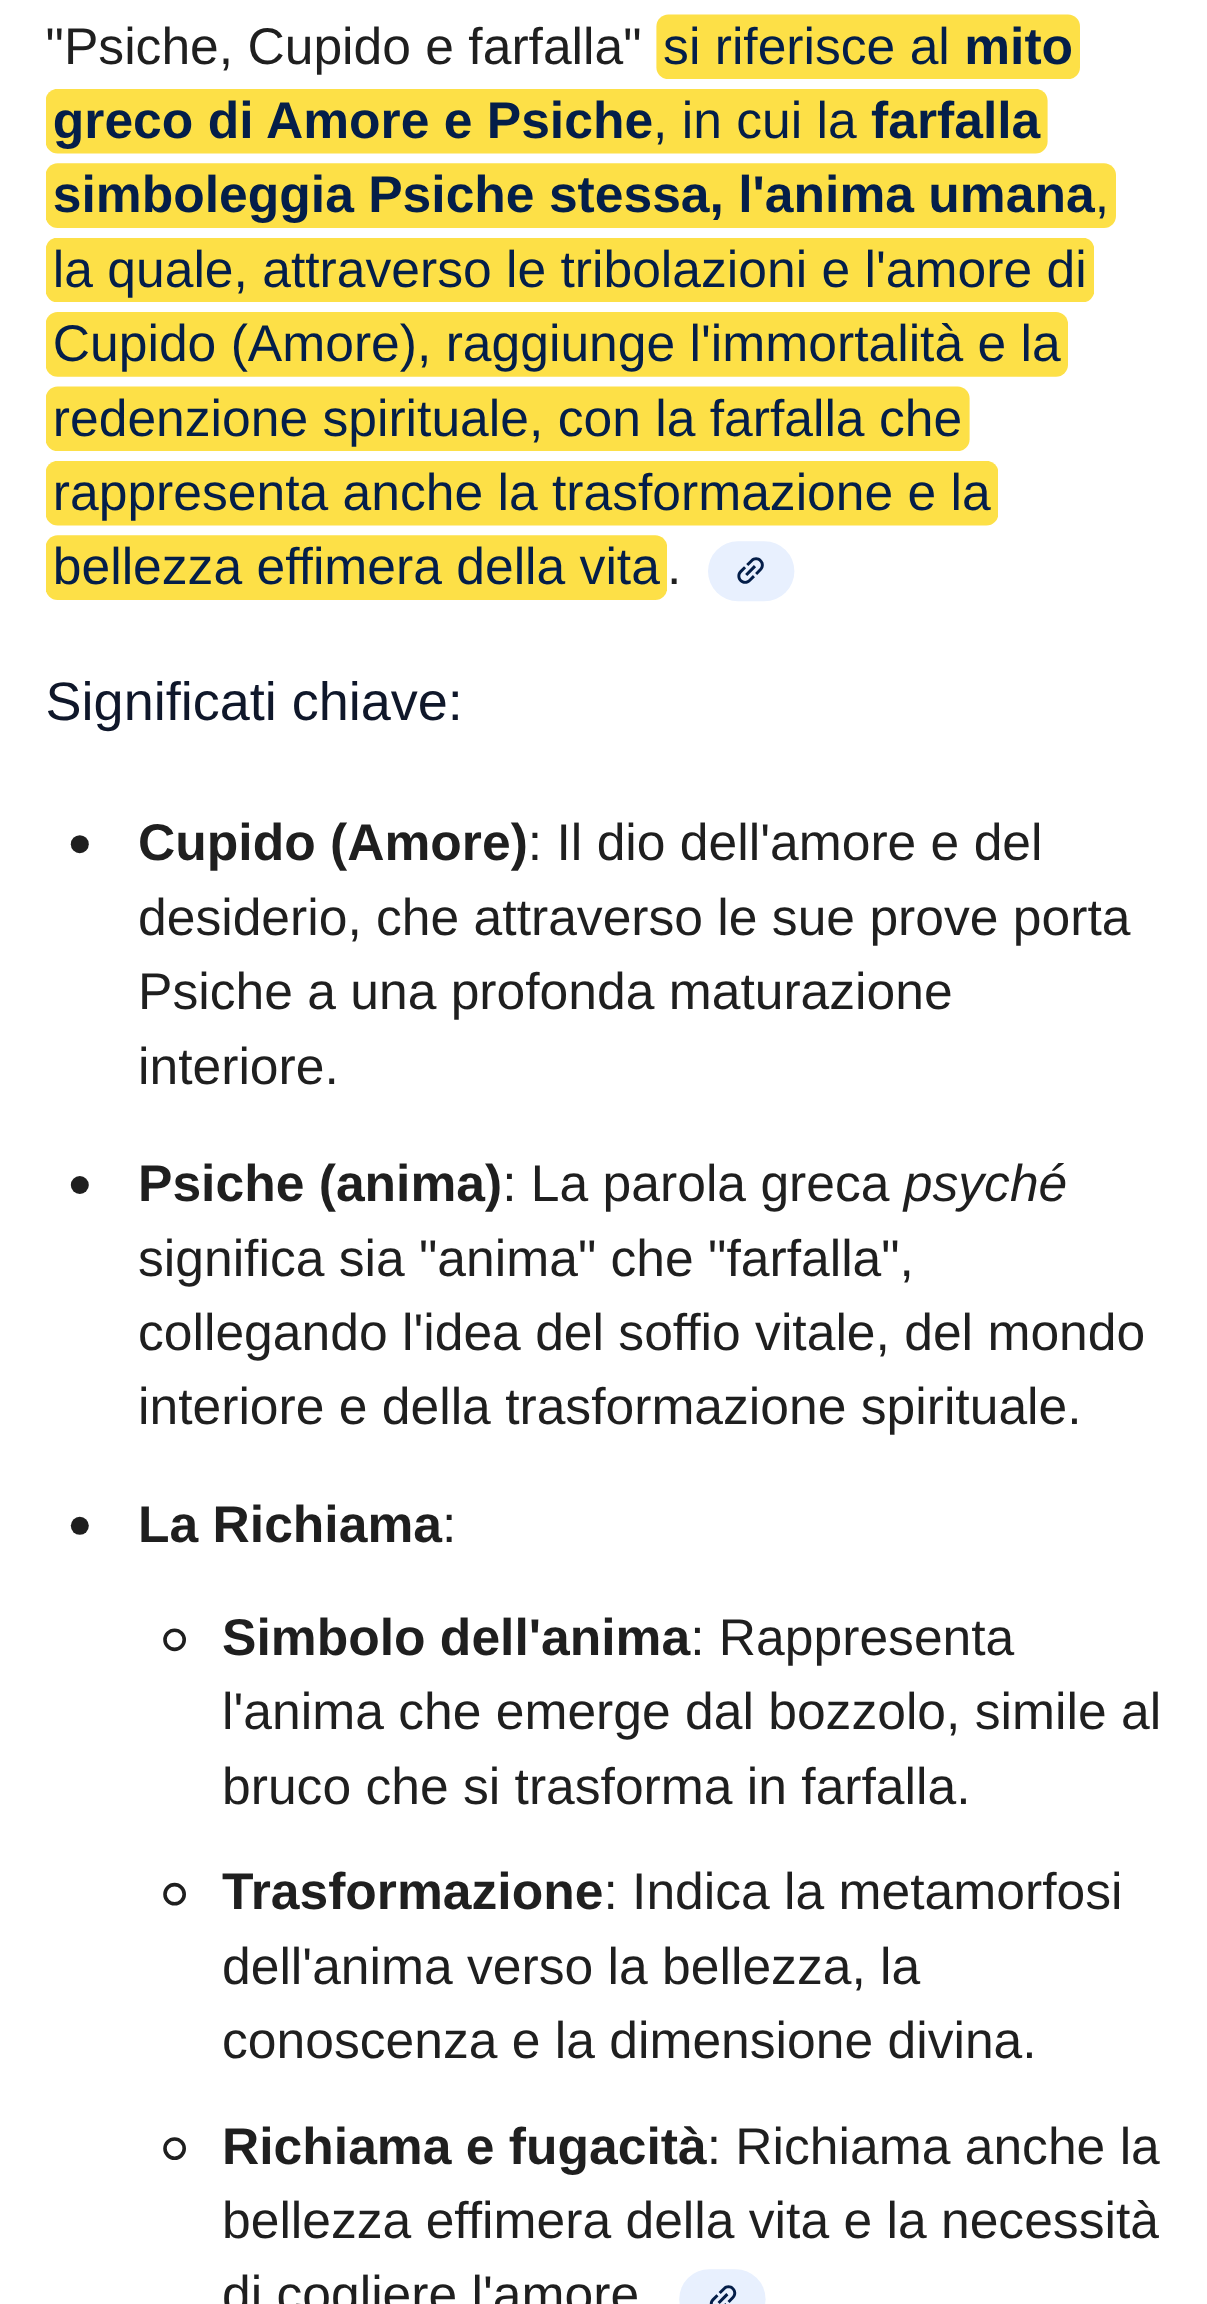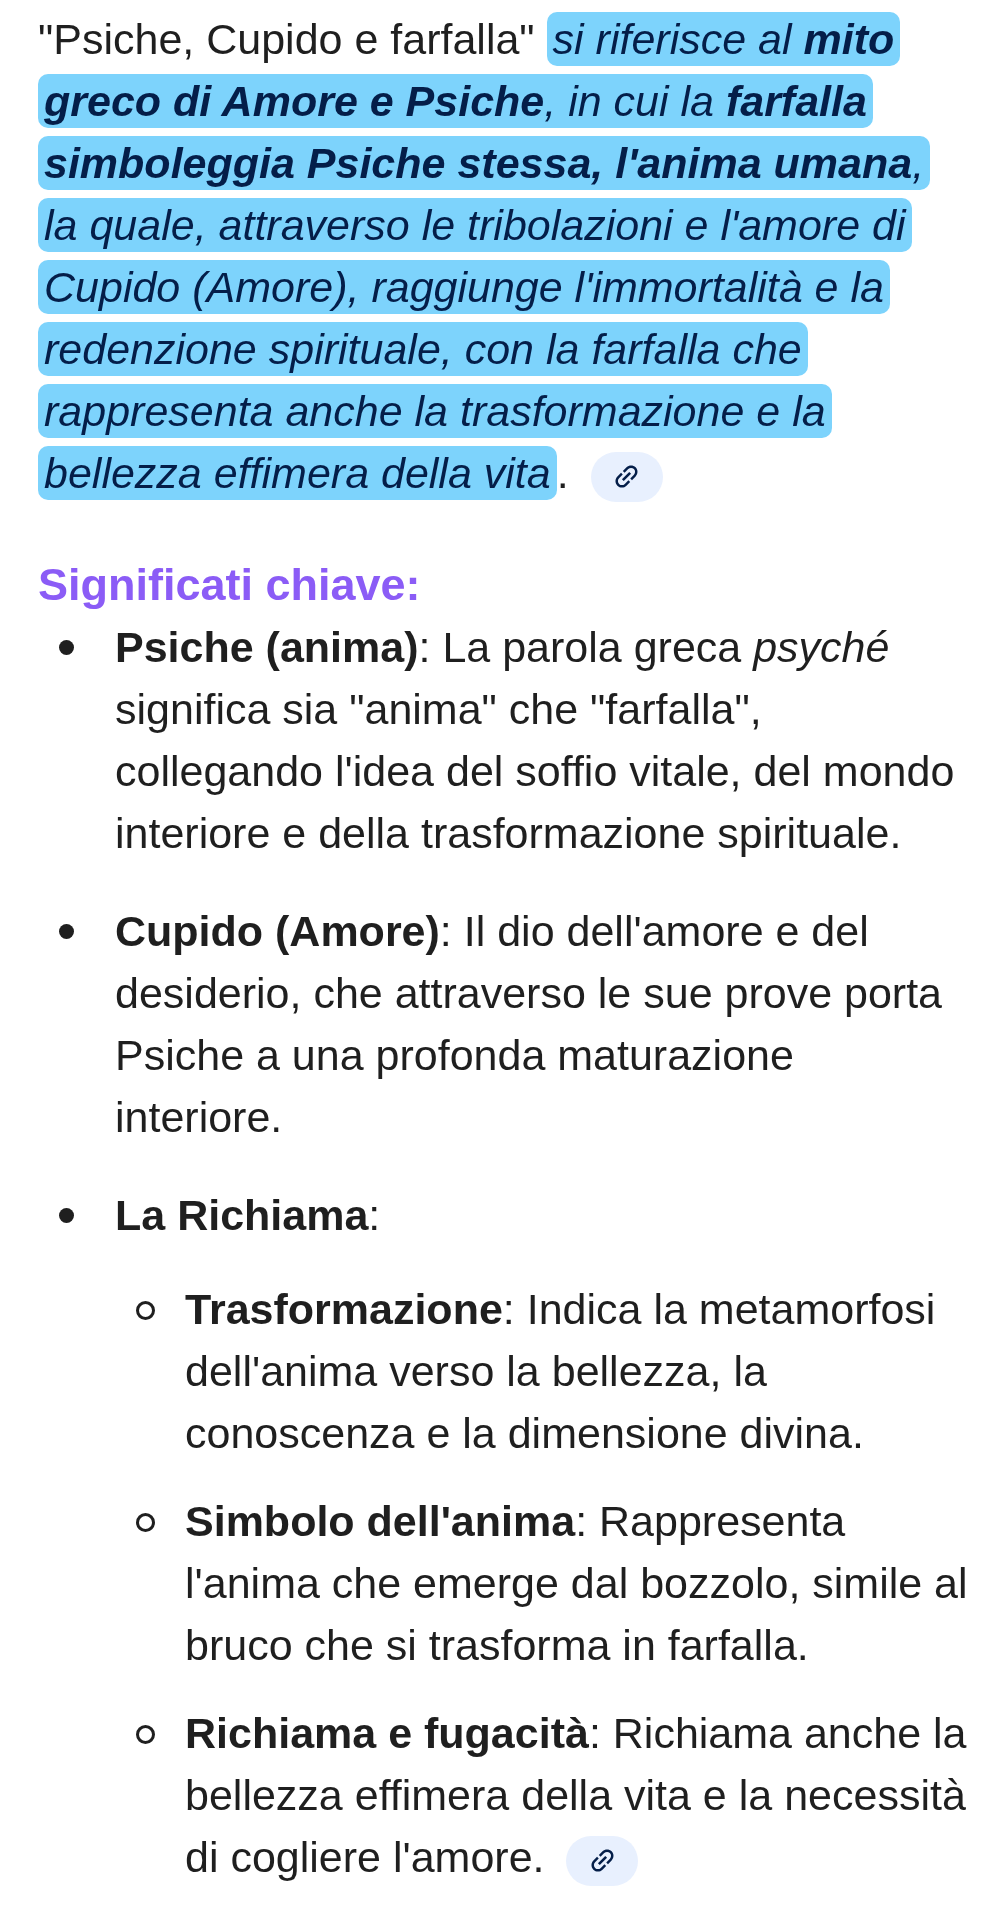--- a/index.html
+++ b/index.html
@@ -14,49 +14,49 @@
     width: 1006px;
     padding: 8px 38px 30px 38px;
   }
   .intro {
     font-size: 43px;
     line-height: 62px;
     color: #1f1f1f;
     margin-bottom: 50px;
   }
   .hl {
-    background: #7dd3fc;
+    background: #fde047;
     color: #041e49;
     padding: 3px 6px;
     border-radius: 10px;
     -webkit-box-decoration-break: clone;
     box-decoration-break: clone;
-    font-style: italic;
   }
   .b { font-weight: 700; }
   .it { font-style: italic; }
   .link-chip {
     display: inline-flex;
     align-items: center;
     justify-content: center;
     width: 72px;
     height: 50px;
     border-radius: 25px;
     background: #e8f0fe;
     vertical-align: middle;
     margin-left: 10px;
     border: none;
     cursor: pointer;
   }
   .link-chip svg { display: block; }
   h2.section-heading {
     font-size: 45px;
     line-height: 62px;
-    font-weight: 700;
-    color: #8b5cf6;
+    font-weight: 400;
+    color: #0f172a;
+    margin-bottom: 56px;
   }
   ul.key-list {
     list-style: none;
     font-size: 43px;
     line-height: 62px;
   }
   ul.key-list > li {
     position: relative;
     padding-left: 77px;
     margin-bottom: 36px;
@@ -108,36 +108,36 @@
           </svg>
         </span>
       </button>
   </p>
 
   <h2 class="section-heading">Significati chiave:</h2>
 
   <ul class="key-list">
 
     <li>
-      <span class="b">Psiche (anima)</span><span>: La parola greca </span><span class="it">psyché</span><span> significa sia "anima" che "farfalla", collegando l'idea del soffio vitale, del mondo interiore e della trasformazione spirituale.</span>
+      <span class="b">Cupido (Amore)</span><span>: Il dio dell'amore e del desiderio, che attraverso le sue prove porta Psiche a una profonda maturazione interiore.</span>
     </li>
 
     <li>
-      <span class="b">Cupido (Amore)</span><span>: Il dio dell'amore e del desiderio, che attraverso le sue prove porta Psiche a una profonda maturazione interiore.</span>
+      <span class="b">Psiche (anima)</span><span>: La parola greca </span><span class="it">psyché</span><span> significa sia "anima" che "farfalla", collegando l'idea del soffio vitale, del mondo interiore e della trasformazione spirituale.</span>
     </li>
 
     <li>
       <span class="b">La Richiama</span><span>:</span>
 
       <ul class="sub-list">
         <li>
-          <span class="b">Trasformazione</span><span>: Indica la metamorfosi dell'anima verso la bellezza, la conoscenza e la dimensione divina.</span>
+          <span class="b">Simbolo dell'anima</span><span>: Rappresenta l'anima che emerge dal bozzolo, simile al bruco che si trasforma in farfalla.</span>
         </li>
         <li>
-          <span class="b">Simbolo dell'anima</span><span>: Rappresenta l'anima che emerge dal bozzolo, simile al bruco che si trasforma in farfalla.</span>
+          <span class="b">Trasformazione</span><span>: Indica la metamorfosi dell'anima verso la bellezza, la conoscenza e la dimensione divina.</span>
         </li>
         <li>
           <span class="b">Richiama e fugacità</span><span>: Richiama anche la bellezza effimera della vita e la necessità di cogliere l'amore. </span><button class="link-chip">
               <span>
                 <svg width="31" height="31" viewBox="0 0 24 24">
                   <g transform="rotate(-45 12 12)">
                     <path fill="#041e49" d="M3.9 12c0-1.71 1.39-3.1 3.1-3.1h4V7H7c-2.76 0-5 2.24-5 5s2.24 5 5 5h4v-1.9H7c-1.71 0-3.1-1.39-3.1-3.1zM8 13h8v-2H8v2zm9-6h-4v1.9h4c1.71 0 3.1 1.39 3.1 3.1s-1.39 3.1-3.1 3.1h-4V17h4c2.76 0 5-2.24 5-5s-2.24-5-5-5z"></path>
                   </g>
                 </svg>
               </span>

